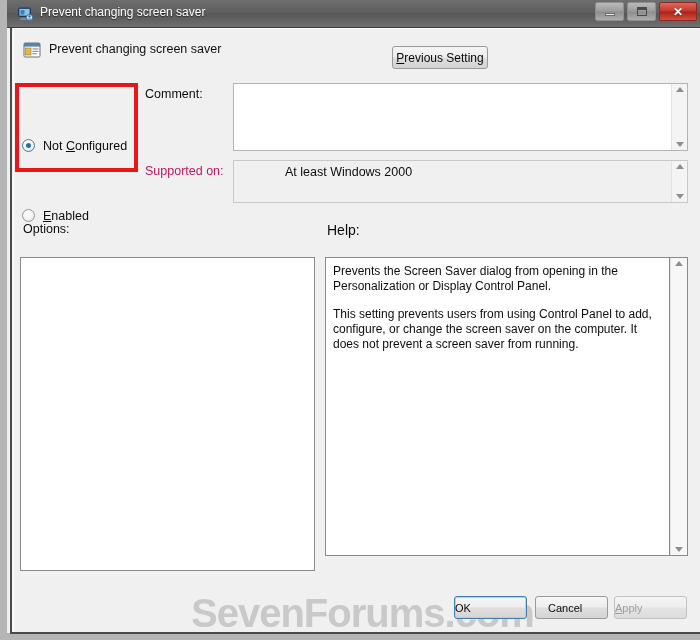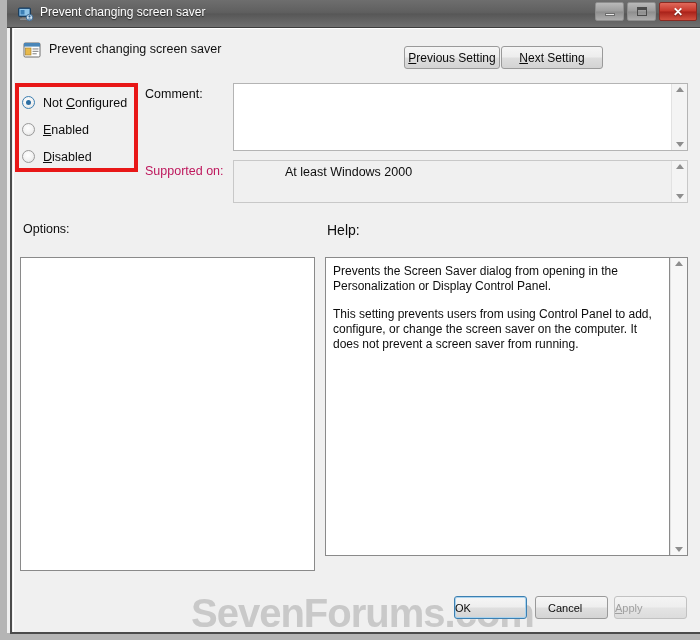--- a/index.html
+++ b/index.html
@@ -119,40 +119,41 @@
     height: 23px;
     box-sizing: border-box;
     background: linear-gradient(to bottom, #f5f5f5 0%, #ededed 48%, #dedede 52%, #d3d3d3 100%);
     border: 1px solid #9a9a9a;
     border-radius: 3px;
     font-size: 12px; color: #0a0a0a;
     font-family: "Liberation Sans", sans-serif;
     display: flex; align-items: center; justify-content: center;
     cursor: default;
   }
-  #btn-prev { left: 390px; top: 17px; width: 96px; }
+  #btn-prev { left: 378px; top: 17px; width: 96px; }
   #btn-next { left: 487px; top: 17px; width: 102px; }
   .accel { text-decoration: underline; }
 
   
   #highlight-box {
     position: absolute;
     left: 1px; top: 54px;
     width: 123px; height: 89px;
     box-sizing: border-box;
     border: 4px solid #e81717;
   }
 
   
   #radio-group { position: absolute; left: 8px; top: 60px; }
   .radio-row {
     position: relative;
     height: 27px;
     display: flex; align-items: center;
     cursor: default;
+    margin-top: 43px;
   }
   .radio-mark {
     width: 13px; height: 13px;
     border-radius: 50%;
     box-sizing: border-box;
     background: radial-gradient(circle at 45% 38%, #ffffff 0%, #f2f2f2 52%, #dcdcdc 100%);
     border: 1px solid #9a9a9a;
     position: relative;
     flex: 0 0 auto;
   }
@@ -369,23 +370,20 @@
         <rect x="9.5" y="7.4" width="6" height="1.1" fill="#8a8a8a"></rect>
         <rect x="9.5" y="9.8" width="6" height="1.1" fill="#8a8a8a"></rect>
         <rect x="9.5" y="12.2" width="4.2" height="1.1" fill="#8a8a8a"></rect>
       </svg>
     </span>
     <span id="policy-header-text">Prevent changing screen saver</span>
 
     <div class="navbtn" id="btn-prev">
       <span><span class="accel">P</span><span>revious Setting</span></span>
     </div>
-    <div class="navbtn" id="btn-next">
-      <span><span class="accel">N</span><span>ext Setting</span></span>
-    </div>
 
     <div id="highlight-box"></div>
 
     <div id="radio-group">
       <div class="radio-row checked">
         <span class="radio-mark"></span>
         <span class="radio-label"><span>Not </span><span class="accel">C</span><span>onfigured</span></span>
       </div>
       <div class="radio-row">
         <span class="radio-mark"></span>

